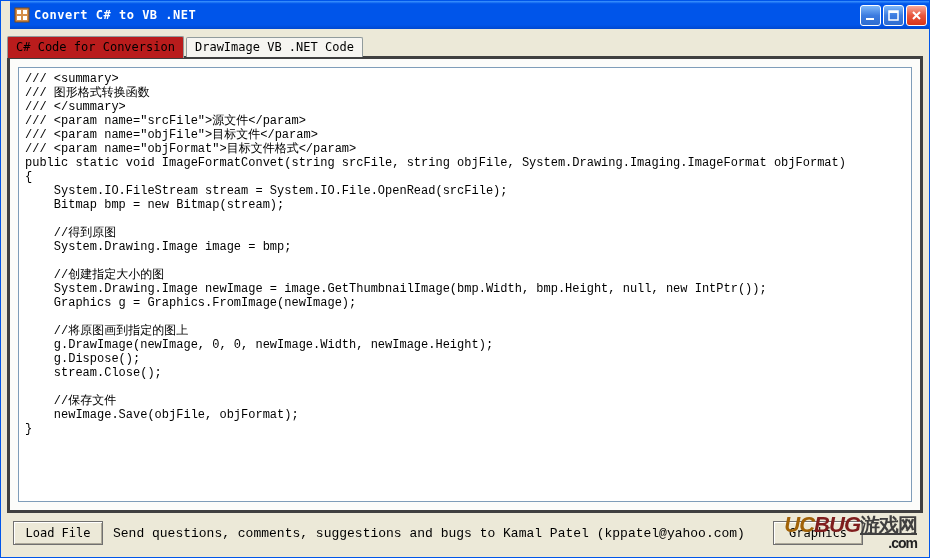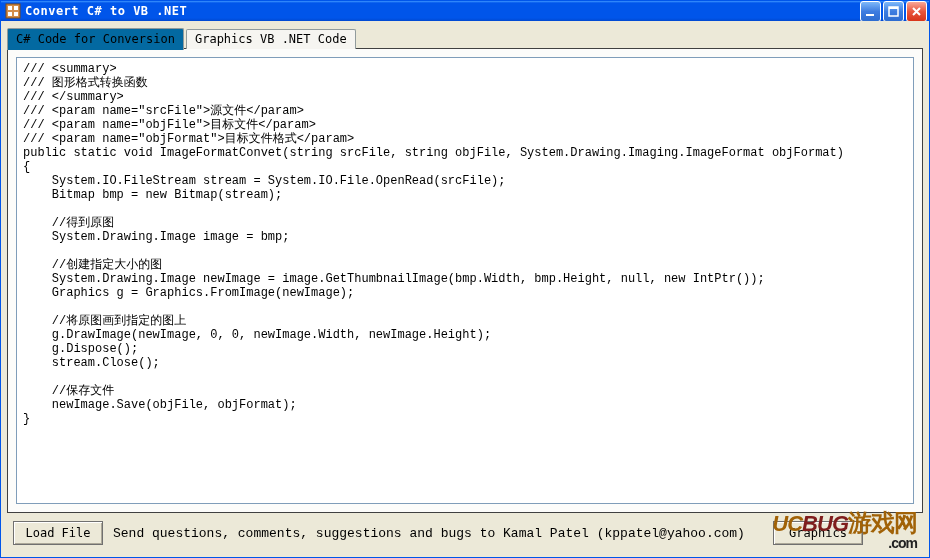--- a/index.html
+++ b/index.html
@@ -1,41 +1,41 @@
 <!DOCTYPE html>
 <html><head>
 <meta charset="utf-8">
 <style>
 * { box-sizing: border-box; margin: 0; padding: 0; }
 body { font-family: "SimSun", "宋体", monospace; font-size: 12px; background: #ece9d8; width: 930px; height: 558px; overflow: hidden; }
 .window { width: 930px; height: 558px; border: 1px solid #0055ea; display: flex; flex-direction: column; }
-.titlebar { height: 20px; background: linear-gradient(to bottom, #3d95ff 0%, #0055ea 10%, #0055ea 85%, #0048d0 100%); display: flex; align-items: center; padding: 0 2px 0 4px; color: white; font-weight: bold; }
+.titlebar { height: 28px; background: linear-gradient(to bottom, #3d95ff 0%, #0055ea 10%, #0055ea 85%, #0048d0 100%); display: flex; align-items: center; padding: 0 2px 0 4px; color: white; font-weight: bold; margin-left: 9px; }
 .titlebar-icon { width: 16px; height: 16px; margin-right: 4px; display: inline-flex; align-items: center; justify-content: center; }
 .titlebar-icon svg { width: 16px; height: 16px; }
 .titlebar-text { flex: 1; font-family: "SimSun", "宋体", monospace; letter-spacing: 0.5px; }
 .win-btns { display: flex; gap: 2px; }
 .win-btn { width: 21px; height: 21px; border: 1px solid #fff; border-radius: 3px; background: linear-gradient(to bottom, #7eb8f9 0%, #3d7ce0 50%, #2d6cd0 100%); display: flex; align-items: center; justify-content: center; cursor: pointer; }
 .win-btn.close { background: linear-gradient(to bottom, #f8a898 0%, #e8563d 50%, #d8351a 100%); }
 .win-btn svg { width: 11px; height: 11px; }
 .client { flex: 1; background: #ece9d8; display: flex; flex-direction: column; padding: 6px 6px 4px 6px; }
 .tabs-row { display: flex; height: 22px; position: relative; z-index: 2; }
 .tab { padding: 3px 8px 2px 8px; border: 1px solid #919b9c; border-bottom: none; background: #f6f5f1; margin-right: 2px; font-family: "SimSun", "宋体", monospace; cursor: pointer; border-radius: 2px 2px 0 0; position: relative; }
-.tab.active { background: #0369a1; top: 1px; }
+.tab.active { background: #b91c1c; top: 1px; }
 .tab:not(.active) { margin-top: 2px; padding-top: 2px; padding-bottom: 1px; }
-.tab-content { flex: 1; border: 1px solid #404040; background: #fcfcfa; display: flex; flex-direction: column; padding: 8px; margin-top: -1px; }
+.tab-content { flex: 1; border: 3px solid #404040; background: #fcfcfa; display: flex; flex-direction: column; padding: 8px; margin-top: -1px; }
 .code-box { flex: 1; background: #fff; border: 1px solid #7f9db9; padding: 4px 6px; font-family: "Courier New", "SimSun", monospace; font-size: 12px; line-height: 14px; white-space: pre; overflow: hidden; position: relative; }
 .footer { height: 40px; display: flex; align-items: center; padding: 0 6px; gap: 10px; position: relative; }
 .btn { min-width: 90px; height: 24px; border: 1px solid #707070; background: #ece9d8; padding: 2px 10px; font-family: "SimSun", monospace; font-size: 12px; cursor: pointer; box-shadow: 1px 1px 0 #fff inset, -1px -1px 0 #aca899 inset; text-align: center; }
 .footer-text { font-family: "Courier New", "SimSun", monospace; font-size: 13px; line-height: 15px; }
 .footer-text a { color: #0000ee; text-decoration: underline; white-space: pre; }
 .convert-btn { position: absolute; right: 60px; bottom: 8px; }
 .watermark { position: absolute; right: 6px; bottom: 2px; font-family: Arial, sans-serif; font-weight: bold; font-size: 22px; font-style: italic; letter-spacing: -1px; pointer-events: none; }
 .wm-uc { color: #a16207; }
 .wm-bug { color: #7f1d1d; }
-.wm-cn { color: #a16207; font-size: 24px; font-style: normal; }
+.wm-cn { color: #404040; font-size: 20px; font-style: normal; text-decoration: underline; }
 .wm-com { display: block; text-align: right; font-size: 14px; color: #222; font-style: normal; font-weight: bold; margin-top: -4px; }
 </style>
 </head>
 <body>
 
 <div class="window">
   <div class="titlebar">
     <span class="titlebar-icon">
       <svg viewBox="0 0 16 16">
           <rect x="1" y="1" width="14" height="14" fill="#d48e4a" stroke="#7a4a1a"></rect>
@@ -62,21 +62,21 @@
         <svg viewBox="0 0 11 11">
             <path d="M2 2 L9 9 M9 2 L2 9" stroke="#fff" stroke-width="2"></path>
           </svg>
       </div>
     </div>
   </div>
 
   <div class="client">
     <div class="tabs-row">
       <div class="tab active">C# Code for Conversion</div>
-      <div class="tab">Graphics VB .NET Code</div>
+      <div class="tab">DrawImage VB .NET Code</div>
     </div>
     <div class="tab-content">
       <div class="code-box">/// &lt;summary&gt;
 /// 图形格式转换函数
 /// &lt;/summary&gt;
 /// &lt;param name="srcFile"&gt;源文件&lt;/param&gt;
 /// &lt;param name="objFile"&gt;目标文件&lt;/param&gt;
 /// &lt;param name="objFormat"&gt;目标文件格式&lt;/param&gt;
 public static void ImageFormatConvet(string srcFile, string objFile, System.Drawing.Imaging.ImageFormat objFormat)
 {

